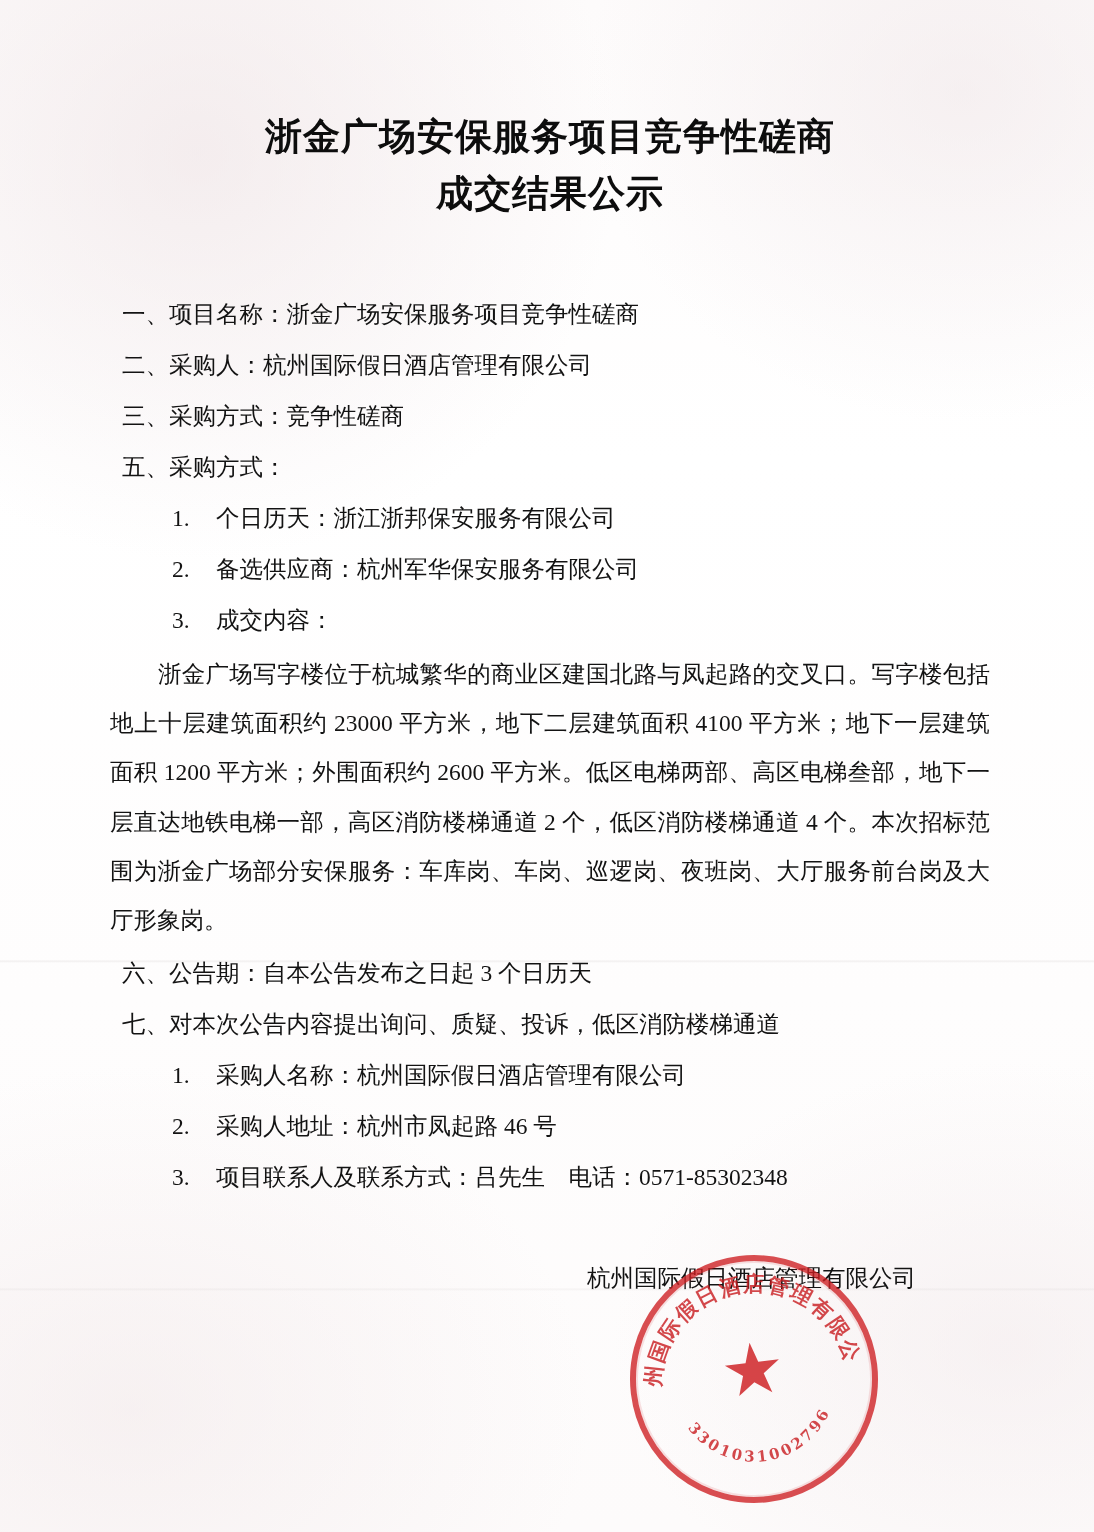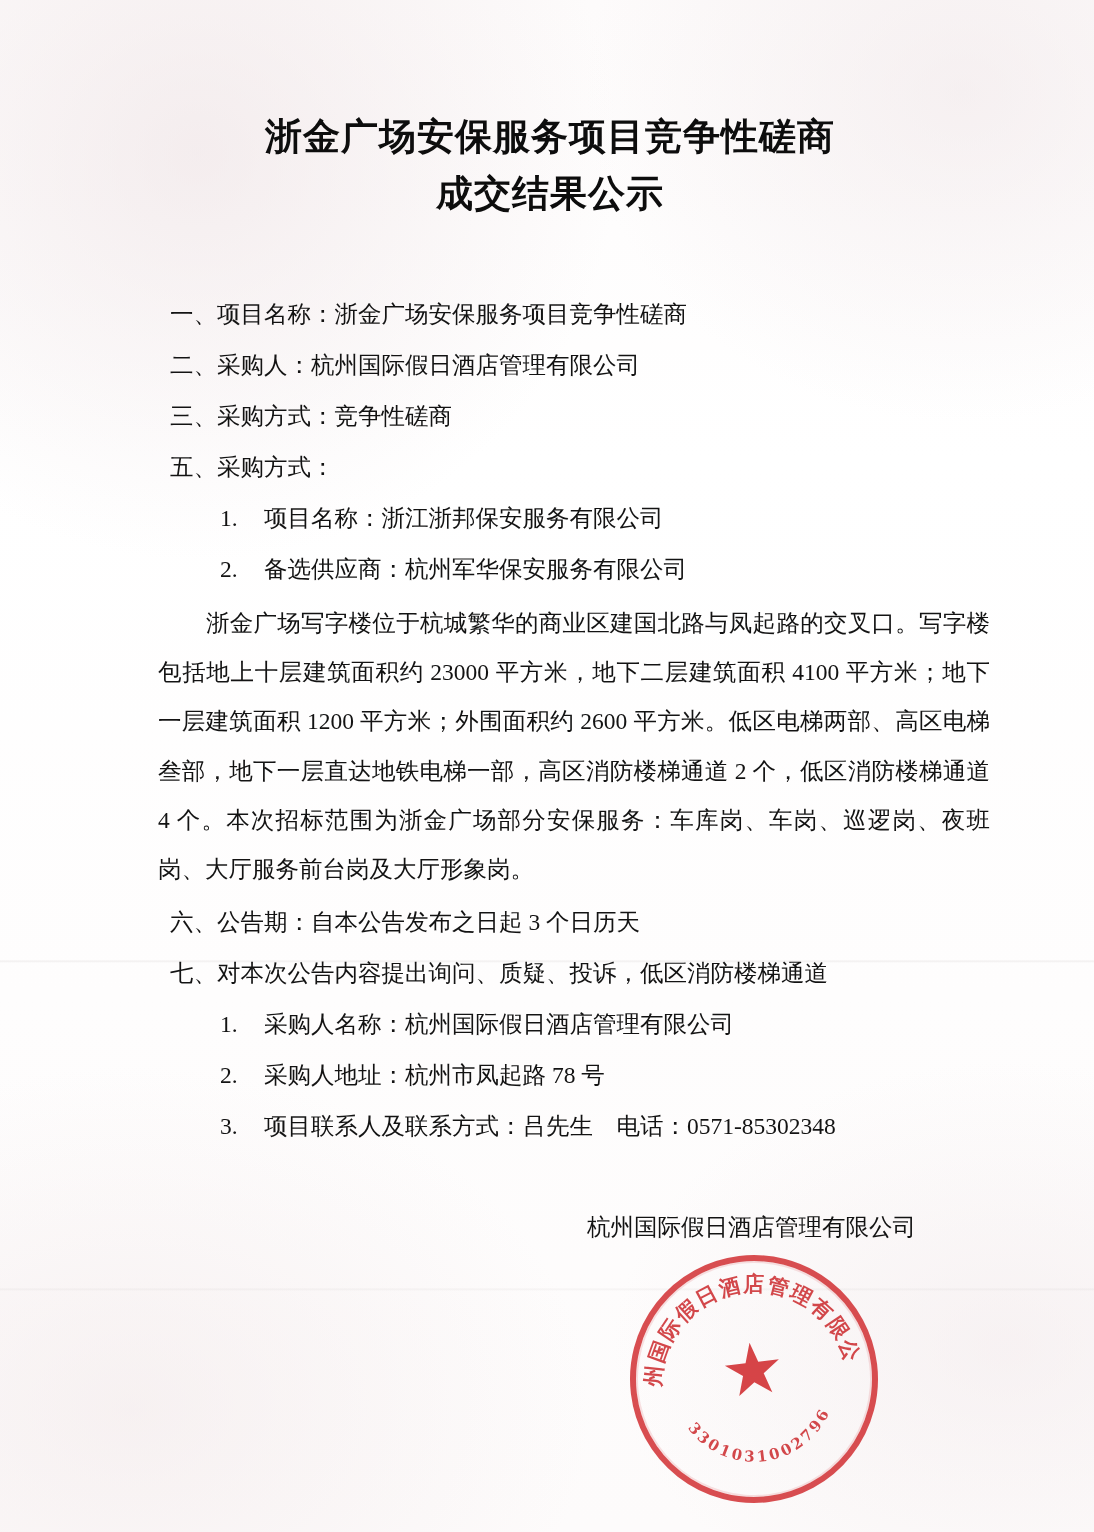--- a/index.html
+++ b/index.html
@@ -56,21 +56,20 @@
     color: #0d0d0d;
   }
   .title-line {
     display: block;
   }
   .body {
     margin-top: 68px;
     font-size: 23.5px;
     line-height: 2.0;
     color: #131313;
-    margin-left: 48px;
   }
   .clause {
     margin: 0 0 4px 0;
     padding-left: 12px;
     white-space: nowrap;
   }
   .sub {
     margin: 0 0 4px 0;
     padding-left: 62px;
     white-space: nowrap;
@@ -156,36 +155,39 @@
     </div>
 
     <div class="body">
 
       <p class="clause">一、项目名称：浙金广场安保服务项目竞争性磋商</p>
       <p class="clause">二、采购人：杭州国际假日酒店管理有限公司</p>
       <p class="clause">三、采购方式：竞争性磋商</p>
       <p class="clause">五、采购方式：</p>
 
       <p class="sub">
-        <span class="num">1.</span><span>项目名称：浙江浙邦保安服务有限公司</span>
+        <span class="num">1.</span><span>个日历天：浙江浙邦保安服务有限公司</span>
       </p>
       <p class="sub">
         <span class="num">2.</span><span>备选供应商：杭州军华保安服务有限公司</span>
+      </p>
+      <p class="sub">
+        <span class="num">3.</span><span>成交内容：</span>
       </p>
 
       <p class="para">浙金广场写字楼位于杭城繁华的商业区建国北路与凤起路的交叉口。写字楼包括地上十层建筑面积约 23000 平方米，地下二层建筑面积 4100 平方米；地下一层建筑面积 1200 平方米；外围面积约 2600 平方米。低区电梯两部、高区电梯叁部，地下一层直达地铁电梯一部，高区消防楼梯通道 2 个，低区消防楼梯通道 4 个。本次招标范围为浙金广场部分安保服务：车库岗、车岗、巡逻岗、夜班岗、大厅服务前台岗及大厅形象岗。</p>
 
       <p class="clause">六、公告期：自本公告发布之日起 3 个日历天</p>
       <p class="clause">七、对本次公告内容提出询问、质疑、投诉，低区消防楼梯通道</p>
 
       <p class="sub">
         <span class="num">1.</span><span>采购人名称：杭州国际假日酒店管理有限公司</span>
       </p>
       <p class="sub">
-        <span class="num">2.</span><span>采购人地址：杭州市凤起路 78 号</span>
+        <span class="num">2.</span><span>采购人地址：杭州市凤起路 46 号</span>
       </p>
       <p class="sub">
         <span class="num">3.</span><span>项目联系人及联系方式：吕先生　电话：0571-85302348</span>
       </p>
 
       <div class="sign">
         <div>杭州国际假日酒店管理有限公司</div>
       </div>
 
     </div>

